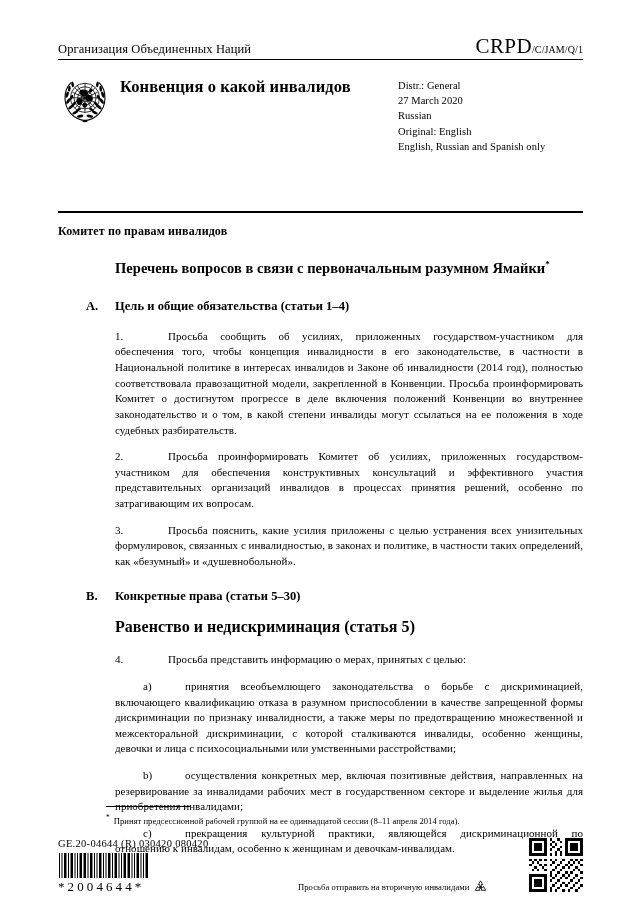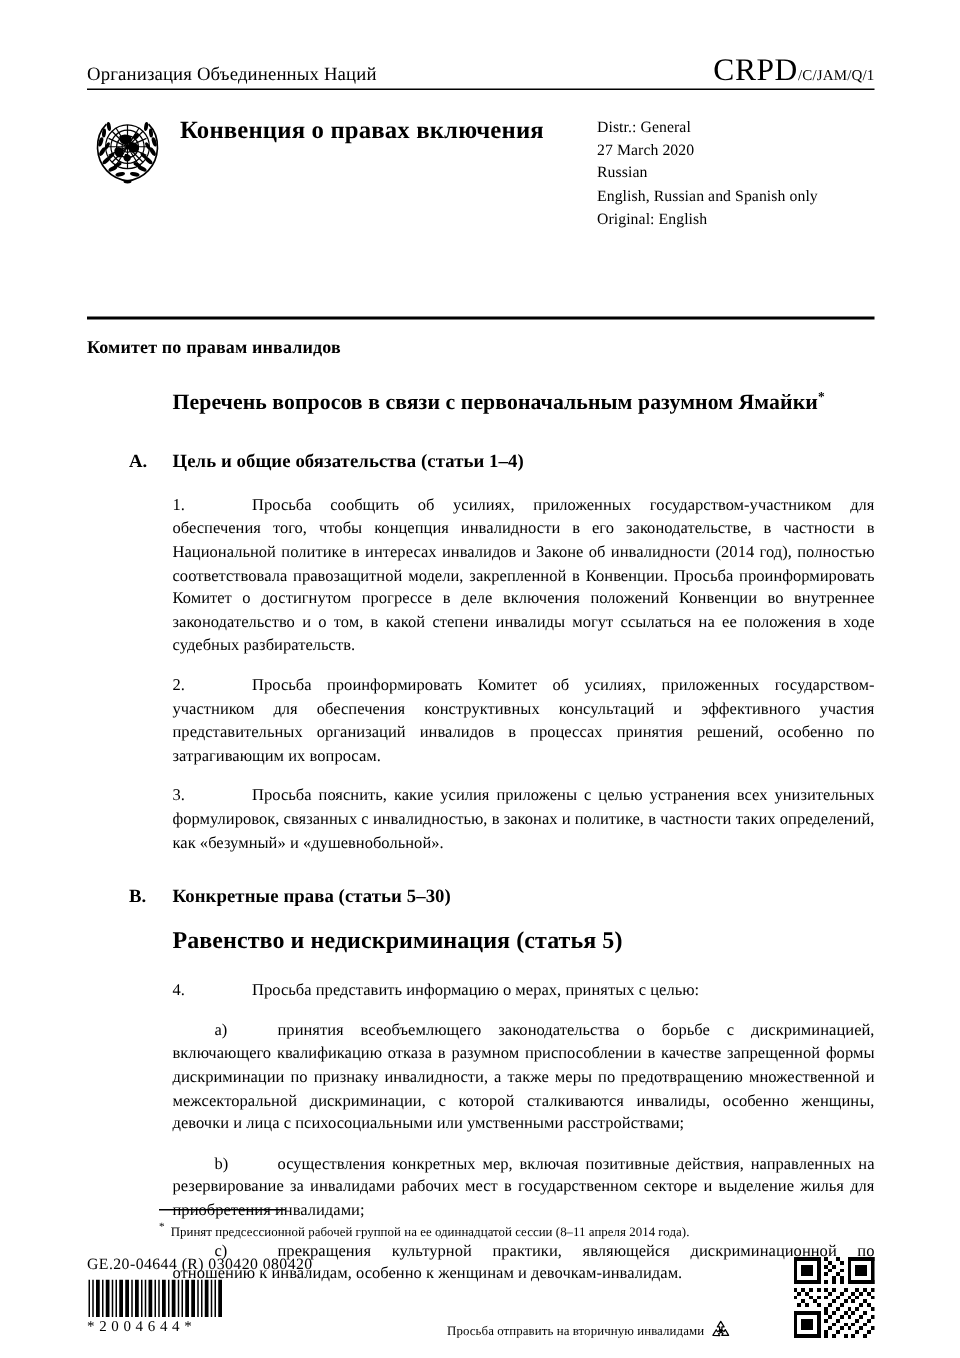--- a/index.html
+++ b/index.html
@@ -215,21 +215,21 @@
     font-size: 10.5px;
     letter-spacing: 0.3px;
     margin-bottom: 4px;
   }
   .barcode {
     display: block;
     height: 25px;
     width: 92px;
   }
   .barcode-digits {
-    font-size: 10px;
+    font-size: 13px;
     letter-spacing: 3.1px;
     margin-top: 1px;
     font-family: "Liberation Serif", serif;
   }
   .recycle-line {
     position: absolute;
     left: 240px;
     bottom: 6px;
     display: flex;
     align-items: center;
@@ -322,28 +322,28 @@
             <ellipse cx="73" cy="21" rx="5.5" ry="2.4" transform="rotate(100 73 21)"></ellipse>
             <ellipse cx="75" cy="45" rx="5" ry="2.2" transform="rotate(60 75 45)"></ellipse>
             <ellipse cx="70" cy="57" rx="5" ry="2.2" transform="rotate(44 70 57)"></ellipse>
             <ellipse cx="62" cy="68" rx="5" ry="2.2" transform="rotate(24 62 68)"></ellipse>
 
             <ellipse cx="50" cy="89" rx="5" ry="2.4"></ellipse>
           </g>
         </svg>
       </div>
 
-      <div class="conv-title">Конвенция о правах включения</div>
+      <div class="conv-title">Конвенция о какой инвалидов</div>
 
       <div class="distr-block">
         <div>Distr.: General</div>
         <div>27 March 2020</div>
         <div>Russian</div>
+        <div>Original: English</div>
         <div>English, Russian and Spanish only</div>
-        <div>Original: English</div>
       </div>
     </div>
   </div>
 
   <hr class="rule-thick">
 
   <div class="content">
 
     <div class="committee">Комитет по правам инвалидов</div>
 

